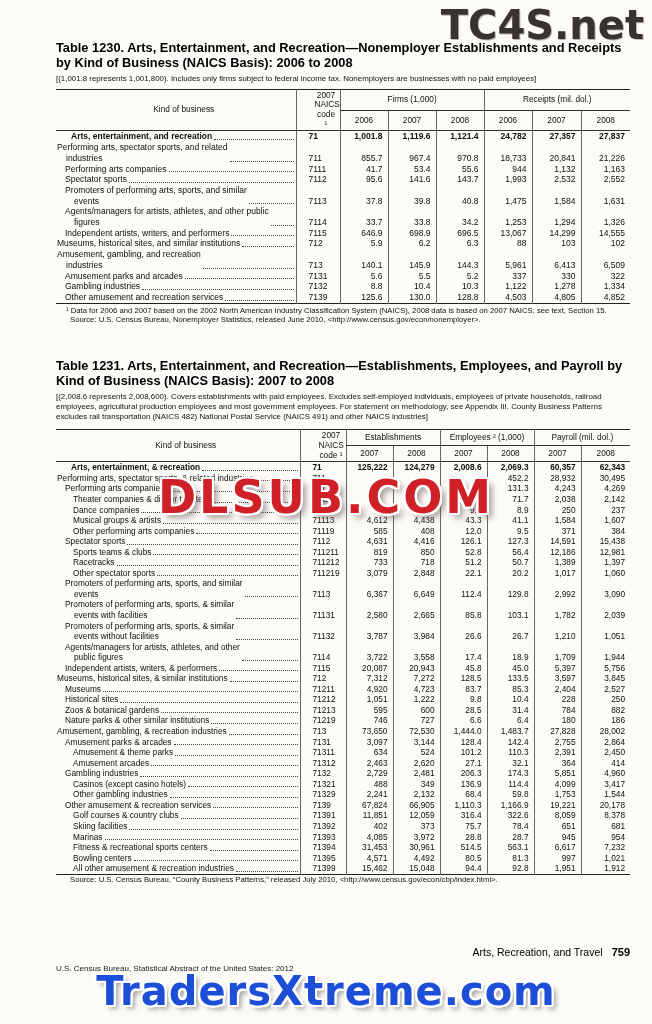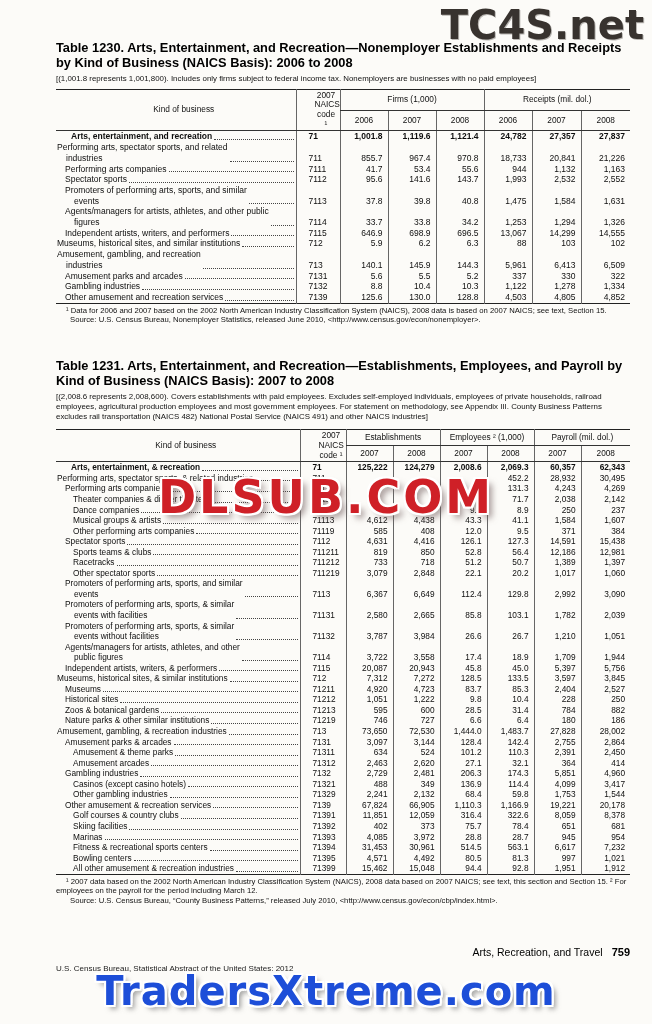--- a/index.html
+++ b/index.html
@@ -836,21 +836,20 @@
             <td class="code">71399</td>
             <td class="num">15,462</td>
             <td class="num">15,048</td>
             <td class="num">94.4</td>
             <td class="num">92.8</td>
             <td class="num">1,951</td>
             <td class="num">1,912</td>
           </tr>
         </tbody>
     </table>
-    <p class="fn">¹ 2007 data based on the 2002 North American Industry Classification System (NAICS), 2008 data based on 2007 NAICS; see text, this section and Section 15. ² For employees on the payroll for the period including March 12.</p>
     <p class="fn src">Source: U.S. Census Bureau, “County Business Patterns,” released July 2010, &lt;http://www.census.gov/econ/cbp/index.html&gt;.</p>
   </section>
 
 </div>
 
 <div class="runfoot-line1">
   <span>Arts, Recreation, and Travel</span><span class="pn">759</span>
 </div>
 <div class="runfoot-line2">U.S. Census Bureau, Statistical Abstract of the United States: 2012</div>
 

